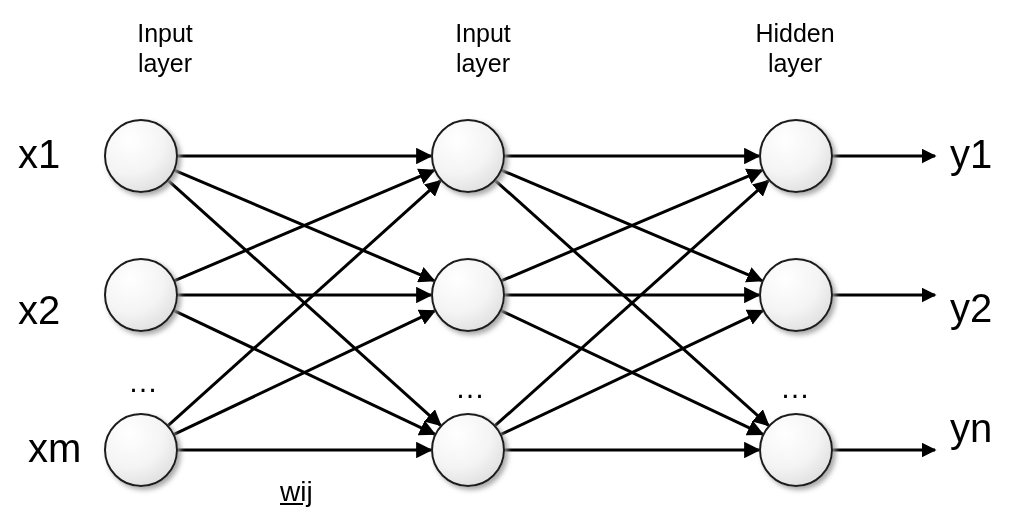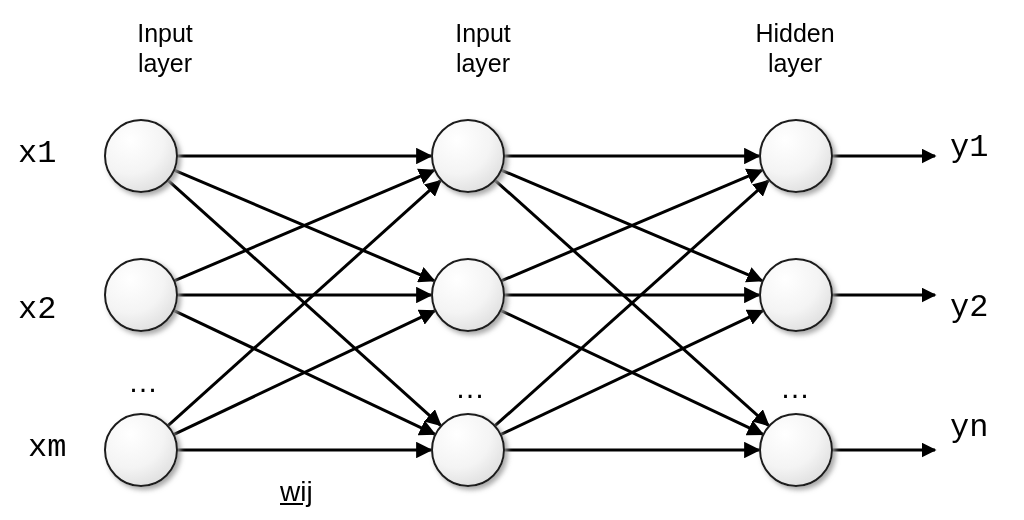--- a/index.html
+++ b/index.html
@@ -28,24 +28,24 @@
     position: absolute;
     text-align: center;
     font-size: 25px;
     line-height: 30px;
     color: #000000;
     white-space: pre-line;
     font-family: "Liberation Sans", sans-serif;
   }
   .io-label {
     position: absolute;
-    font-size: 32px;
+    font-size: 40px;
     line-height: 40px;
     color: #000000;
-    font-family: Liberation Mono, monospace;
+    font-family: Liberation Sans, sans-serif;
   }
   .weight-label {
     position: absolute;
     font-size: 28px;
     line-height: 32px;
     color: #000000;
     font-family: "Liberation Sans", sans-serif;
     text-decoration: underline;
   }
   .ellipsis {
@@ -122,21 +122,21 @@
 layer</div>
   <div class="layer-title" id="title-hidden" style="left: 393px; top: 18px; width: 180px;">Input
 layer</div>
   <div class="layer-title" id="title-output" style="left: 705px; top: 18px; width: 180px;">Hidden
 layer</div>
 
   <div id="text-labels">
       <div class="io-label" style="left: 18px; top: 134px;">x1</div>
       <div class="io-label" style="left: 18px; top: 290px;">x2</div>
       <div class="io-label" style="left: 28px; top: 428px;">xm</div>
-      <div class="io-label" style="left: 950px; top: 128px;">y1</div>
+      <div class="io-label" style="left: 950px; top: 134px;">y1</div>
       <div class="io-label" style="left: 950px; top: 273px; margin-top: 15px;">y2</div>
       <div class="io-label" style="left: 950px; top: 408px;">yn</div>
       <div class="ellipsis" style="left: 128px; top: 372px;">…</div>
       <div class="ellipsis" style="left: 455px; top: 378px;">…</div>
       <div class="ellipsis" style="left: 780px; top: 378px;">…</div>
       <div class="weight-label" style="left: 280px; top: 476px;">wij</div>
     </div>
 
 </div>
 

